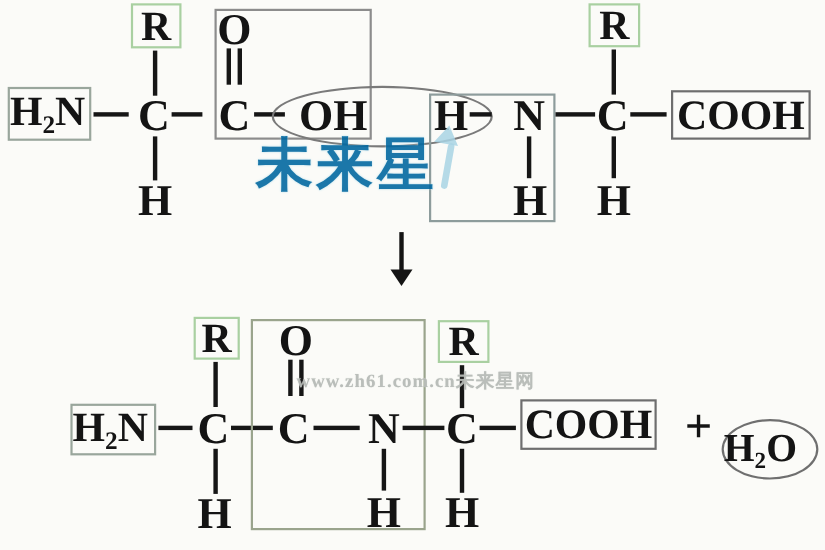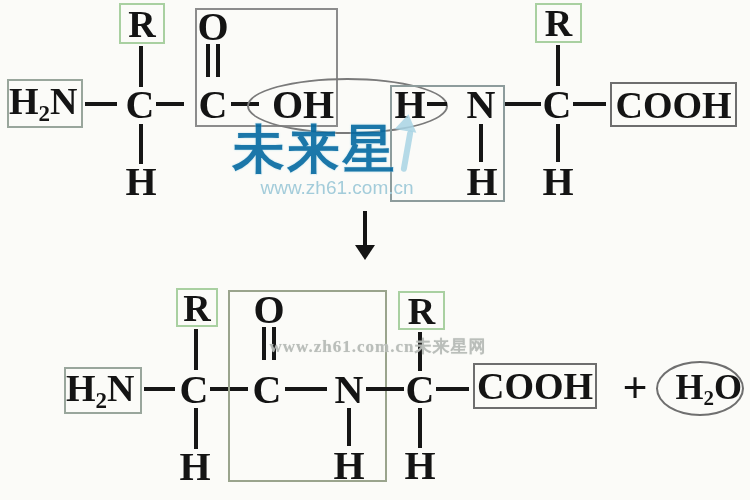--- a/index.html
+++ b/index.html
@@ -97,21 +97,20 @@
   <div class="bond-v" style="left:556px;top:124px;height:38px;"></div>
   <div class="atom" style="left:558px;top:182px;">H</div>
   <div class="bond-h" style="left:573px;top:102px;width:33px;"></div>
   <div class="gbox coohbox" style="left:610px;top:82px;width:127px;height:45px;">
     <span class="formula">COOH</span>
   </div>
 
   <div class="wm-logo" style="left:315px;top:150px;">未来星</div>
   <div class="mascot-head"></div>
   <div class="mascot-bar"></div>
-  <div class="wm-url" style="left:337px;top:188px;">www.zh61.com.cn</div>
 
   <div class="arrow-stem"></div>
   <div class="arrow-head"></div>
 
 
   <div class="gbox aminebox" style="left:64px;top:367px;width:78px;height:47px;">
     <span class="formula"><span>H</span><span class="sub">2</span><span>N</span></span>
   </div>
   <div class="bond-h" style="left:144px;top:387px;width:31px;"></div>
 
@@ -144,19 +143,19 @@
   <div class="atom" style="left:420px;top:390px;">C</div>
   <div class="bond-v" style="left:418px;top:408px;height:40px;"></div>
   <div class="atom" style="left:420px;top:466px;">H</div>
 
   <div class="bond-h" style="left:436px;top:387px;width:33px;"></div>
   <div class="gbox coohbox" style="left:473px;top:363px;width:124px;height:46px;">
     <span class="formula">COOH</span>
   </div>
 
   <div class="atom" style="left:635px;top:388px;font-size:44px;">+</div>
-  <div class="ellipse" style="left:656px;top:361px;width:88px;height:55px;border-color:#6f6f6f;display:flex;align-items:center;justify-content:flex-end;">
+  <div class="ellipse" style="left:656px;top:381px;width:88px;height:55px;border-color:#6f6f6f;display:flex;align-items:center;justify-content:flex-start;">
     <span class="formula" style="font-size:36px;"><span>H</span><span class="sub" style="font-size:21px;vertical-align:-6px;">2</span><span>O</span></span>
   </div>
 
   <div class="wm-bottom" style="left:378px;top:346px;">www.zh61.com.cn未来星网</div>
 
 </div>
 
 </body></html>

